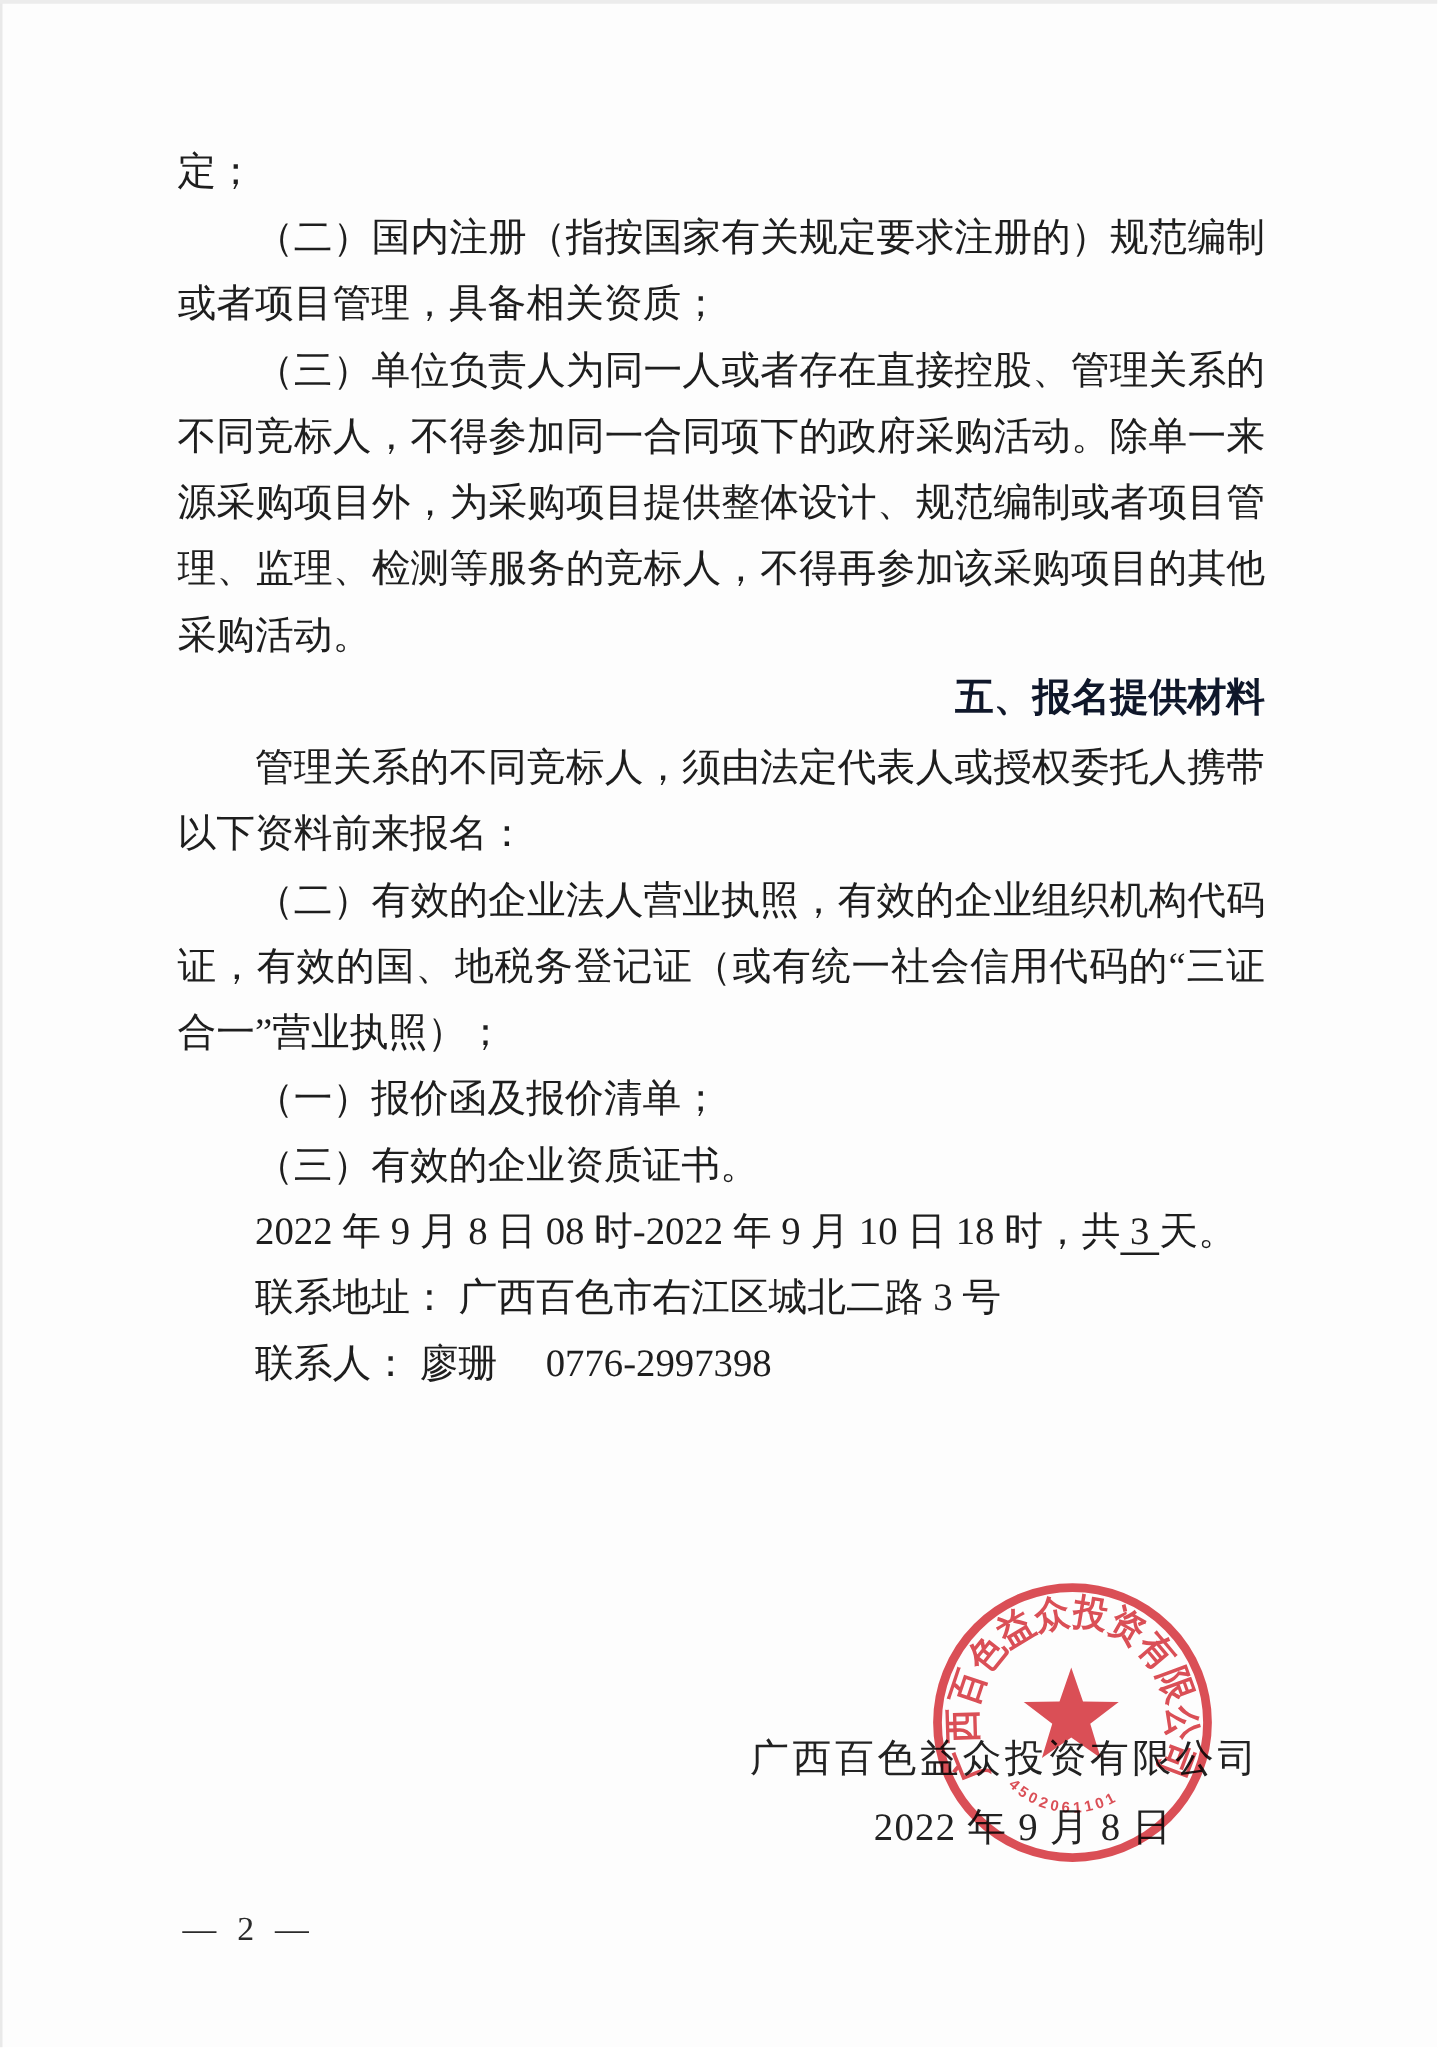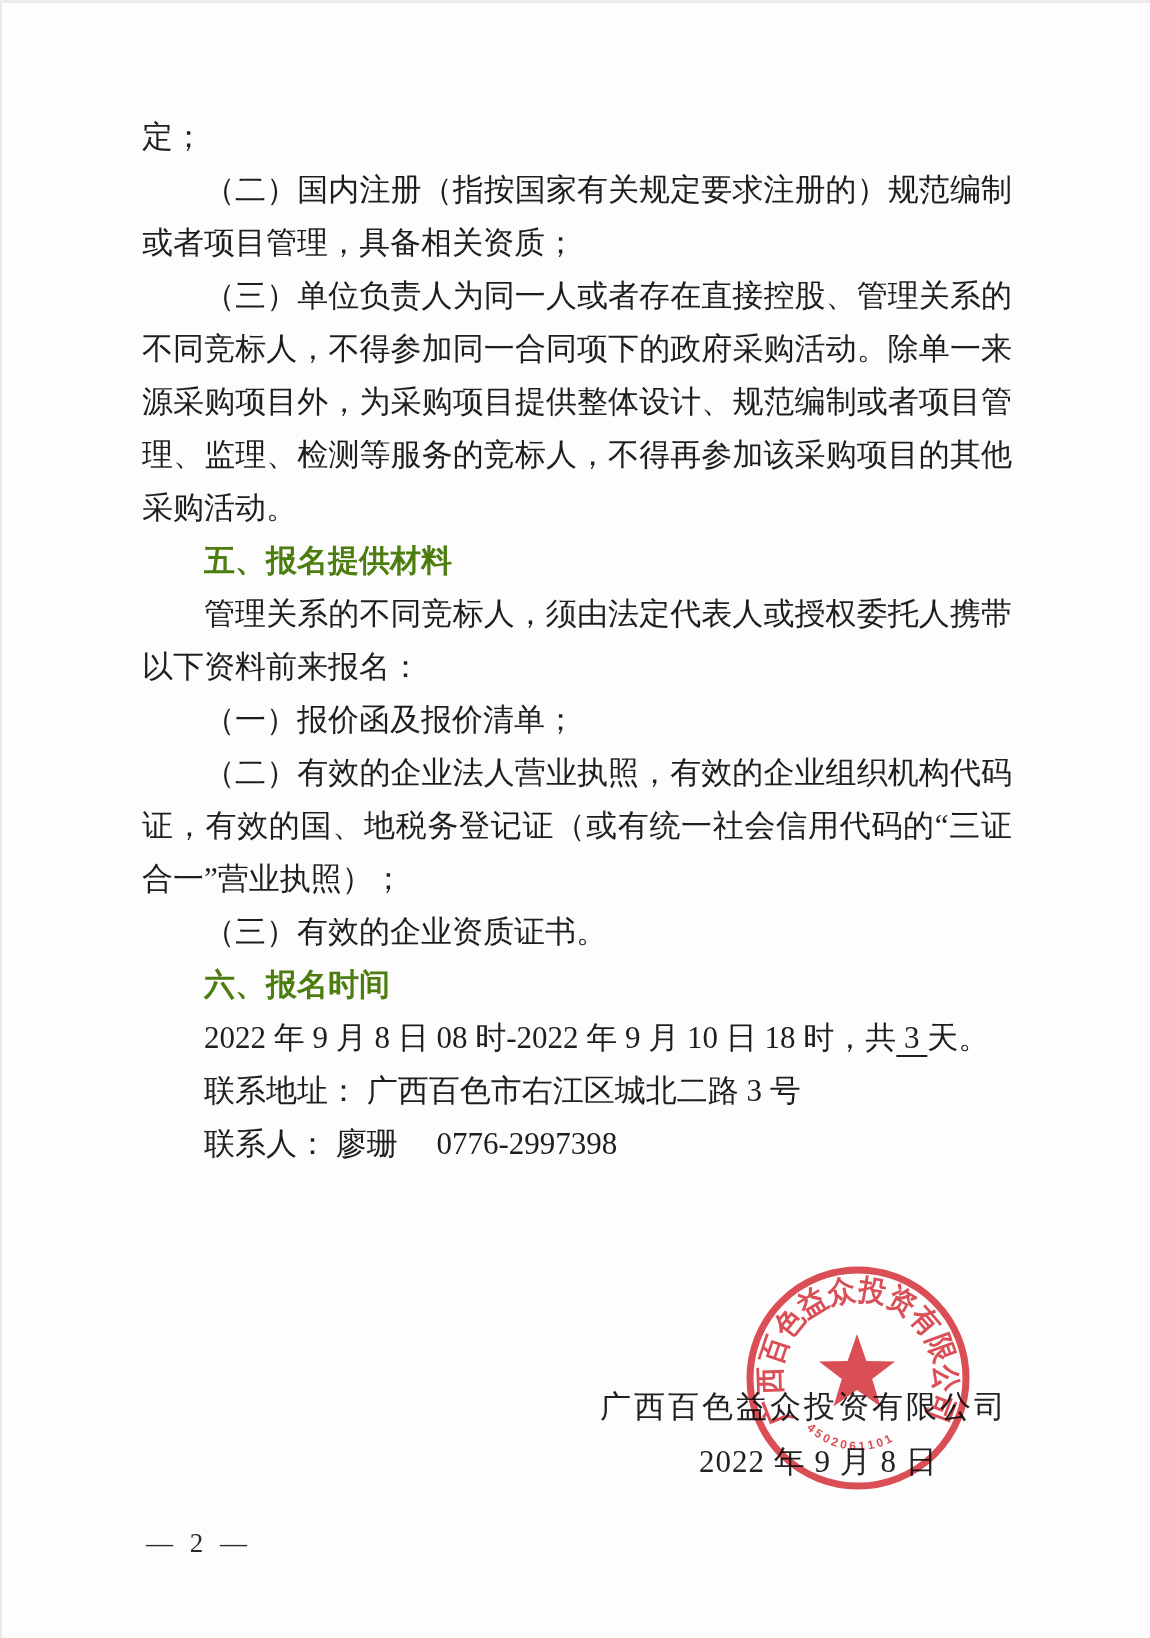--- a/index.html
+++ b/index.html
@@ -16,23 +16,23 @@
   .content{
     position:absolute;
     left:142px;top:110px;width:870px;
     font-size:31px;line-height:53px;
     text-align:justify;
   }
   .content p{margin:0;text-indent:2em;line-break:anywhere;}
   .content p.cont{text-indent:0;}
   .content h2{
     margin:0;font-size:31px;line-height:53px;font-weight:700;
-    text-indent:2em;text-align:left;
-    font-family:Liberation Sans, sans-serif;
-    color:#4d7c0f;
+    text-indent:2em;text-align:right;
+    font-family:Liberation Mono, monospace;
+    color:#0f172a;
   }
   .u{
     text-decoration:underline;
     text-underline-offset:7px;
     text-decoration-thickness:2px;
   }
   .signature-company{
     position:absolute;left:600px;top:1386px;
     font-size:31px;letter-spacing:3px;white-space:nowrap;color:#222;
   }
@@ -60,24 +60,23 @@
 <body>
 
 <div class="page">
 
   <div class="content">
     <p class="cont">定；</p>
     <p>（二）国内注册（指按国家有关规定要求注册的）规范编制或者项目管理，具备相关资质；</p>
     <p>（三）单位负责人为同一人或者存在直接控股、管理关系的不同竞标人，不得参加同一合同项下的政府采购活动。除单一来源采购项目外，为采购项目提供整体设计、规范编制或者项目管理、监理、检测等服务的竞标人，不得再参加该采购项目的其他采购活动。</p>
     <h2>五、报名提供材料</h2>
     <p>管理关系的不同竞标人，须由法定代表人或授权委托人携带以下资料前来报名：</p>
+    <p>（二）有效的企业法人营业执照，有效的企业组织机构代码证，有效的国、地税务登记证（或有统一社会信用代码的“三证合一”营业执照）；</p>
     <p>（一）报价函及报价清单；</p>
-    <p>（二）有效的企业法人营业执照，有效的企业组织机构代码证，有效的国、地税务登记证（或有统一社会信用代码的“三证合一”营业执照）；</p>
     <p>（三）有效的企业资质证书。</p>
-    <h2>六、报名时间</h2>
     <p><span>2022 年 9 月 8 日 08 时-2022 年 9 月 10 日 18 时，共</span><span class="u"> 3 </span><span>天。</span></p>
     <p>联系地址： 广西百色市右江区城北二路 3 号</p>
     <p>联系人： 廖珊　 0776-2997398</p>
   </div>
 
   <div class="signature-company">广西百色益众投资有限公司</div>
   <div class="signature-date">2022 年 9 月 8 日</div>
 
   <svg class="seal" viewBox="0 0 240 240" xmlns="http://www.w3.org/2000/svg">
     <defs>

